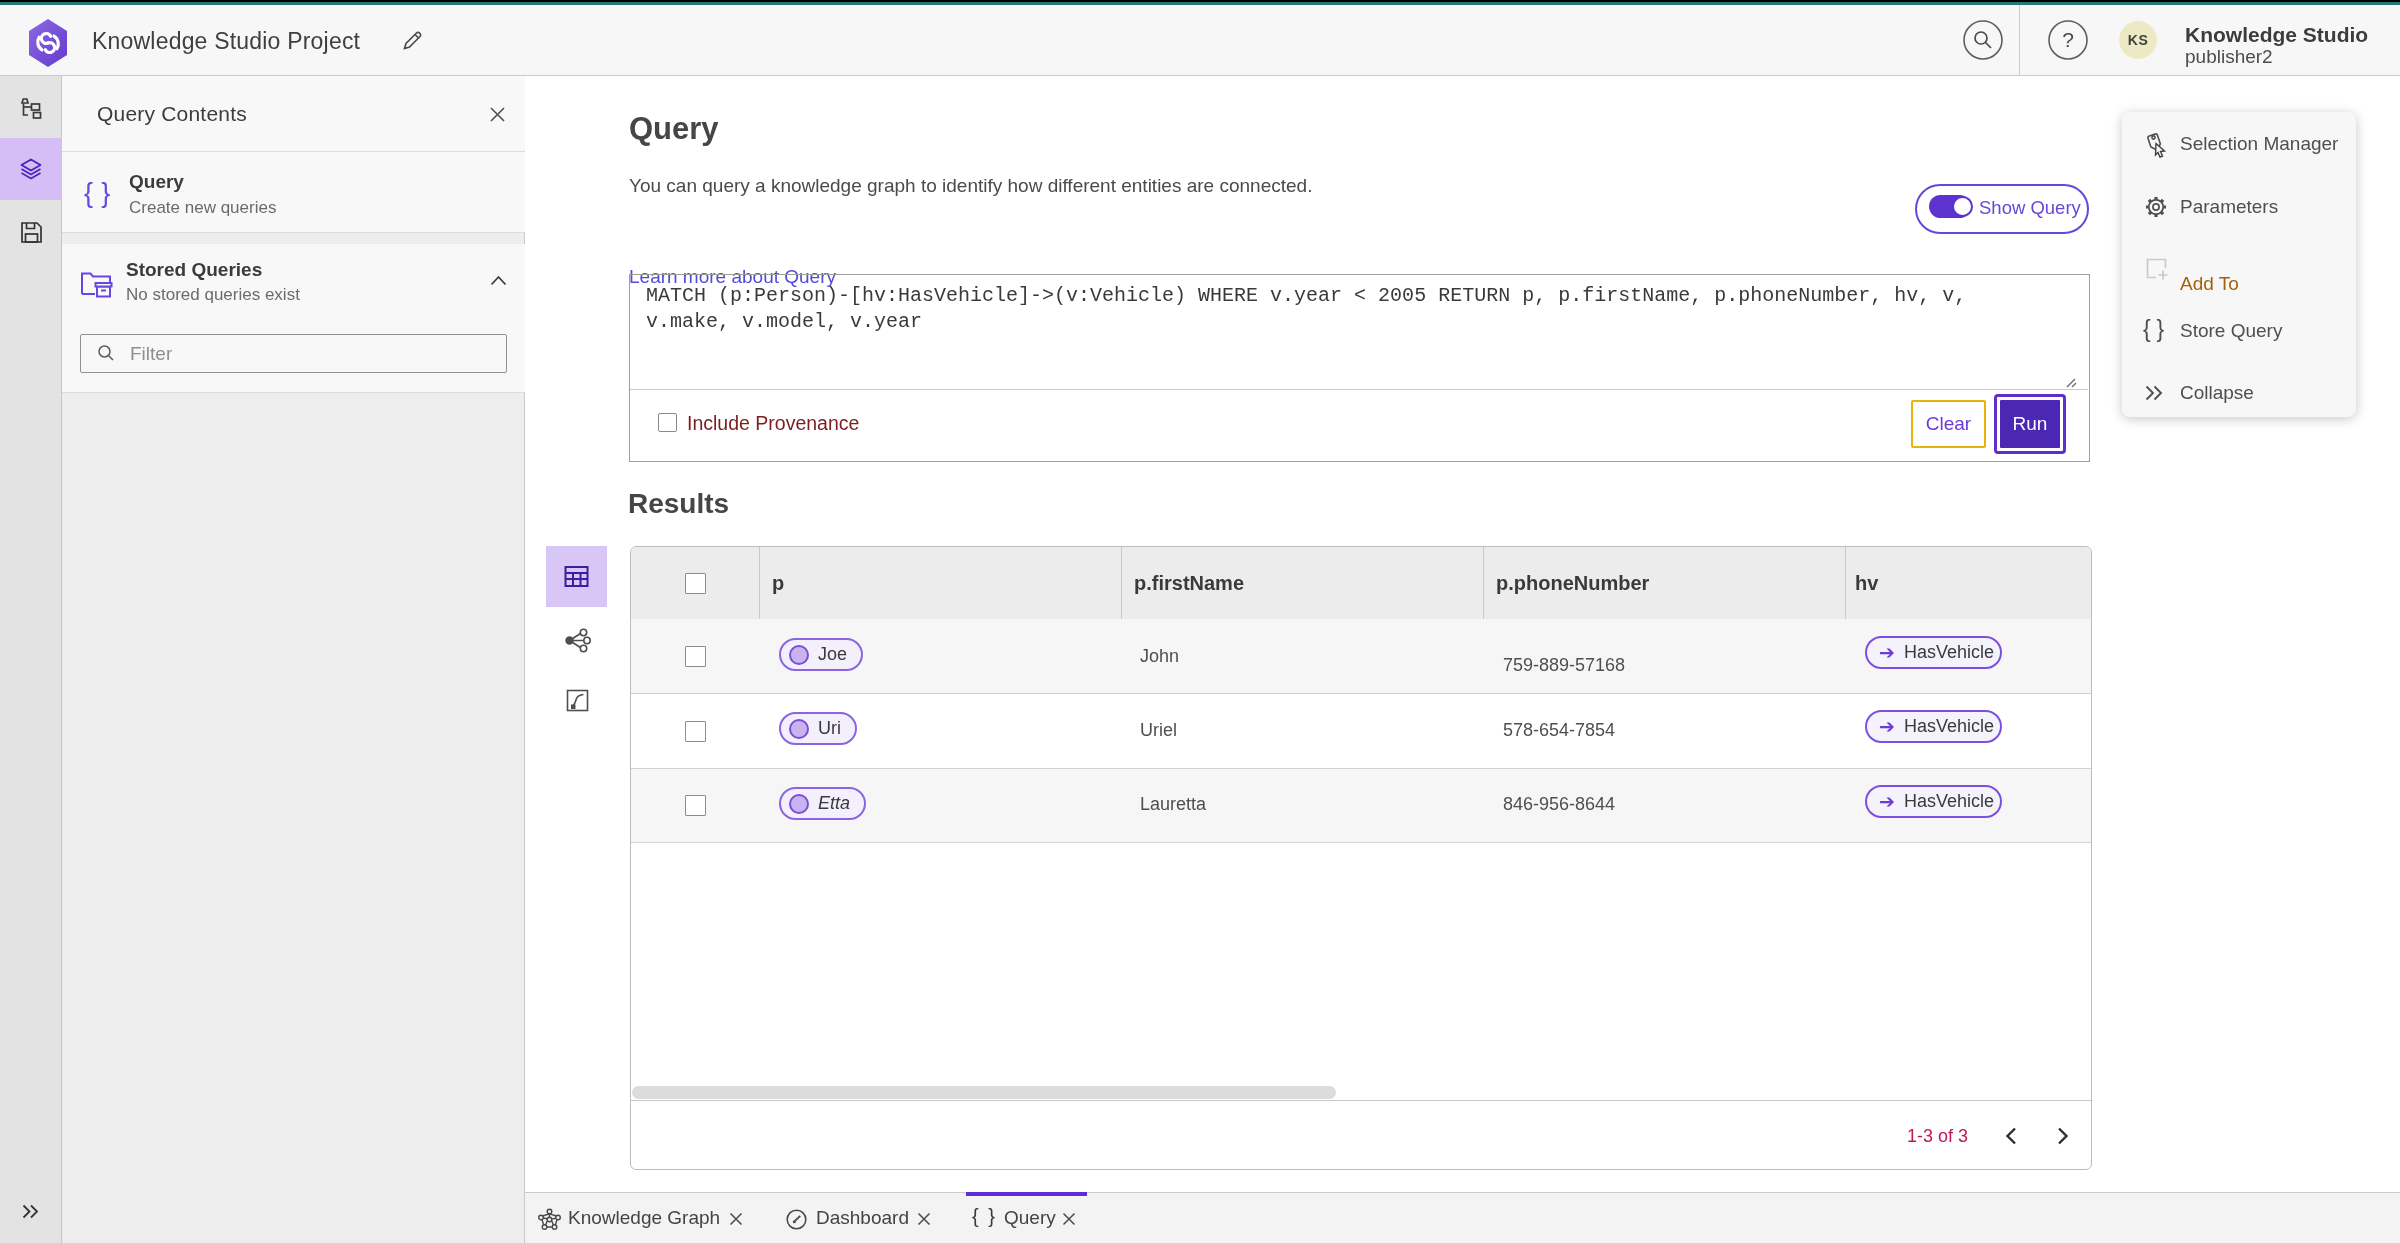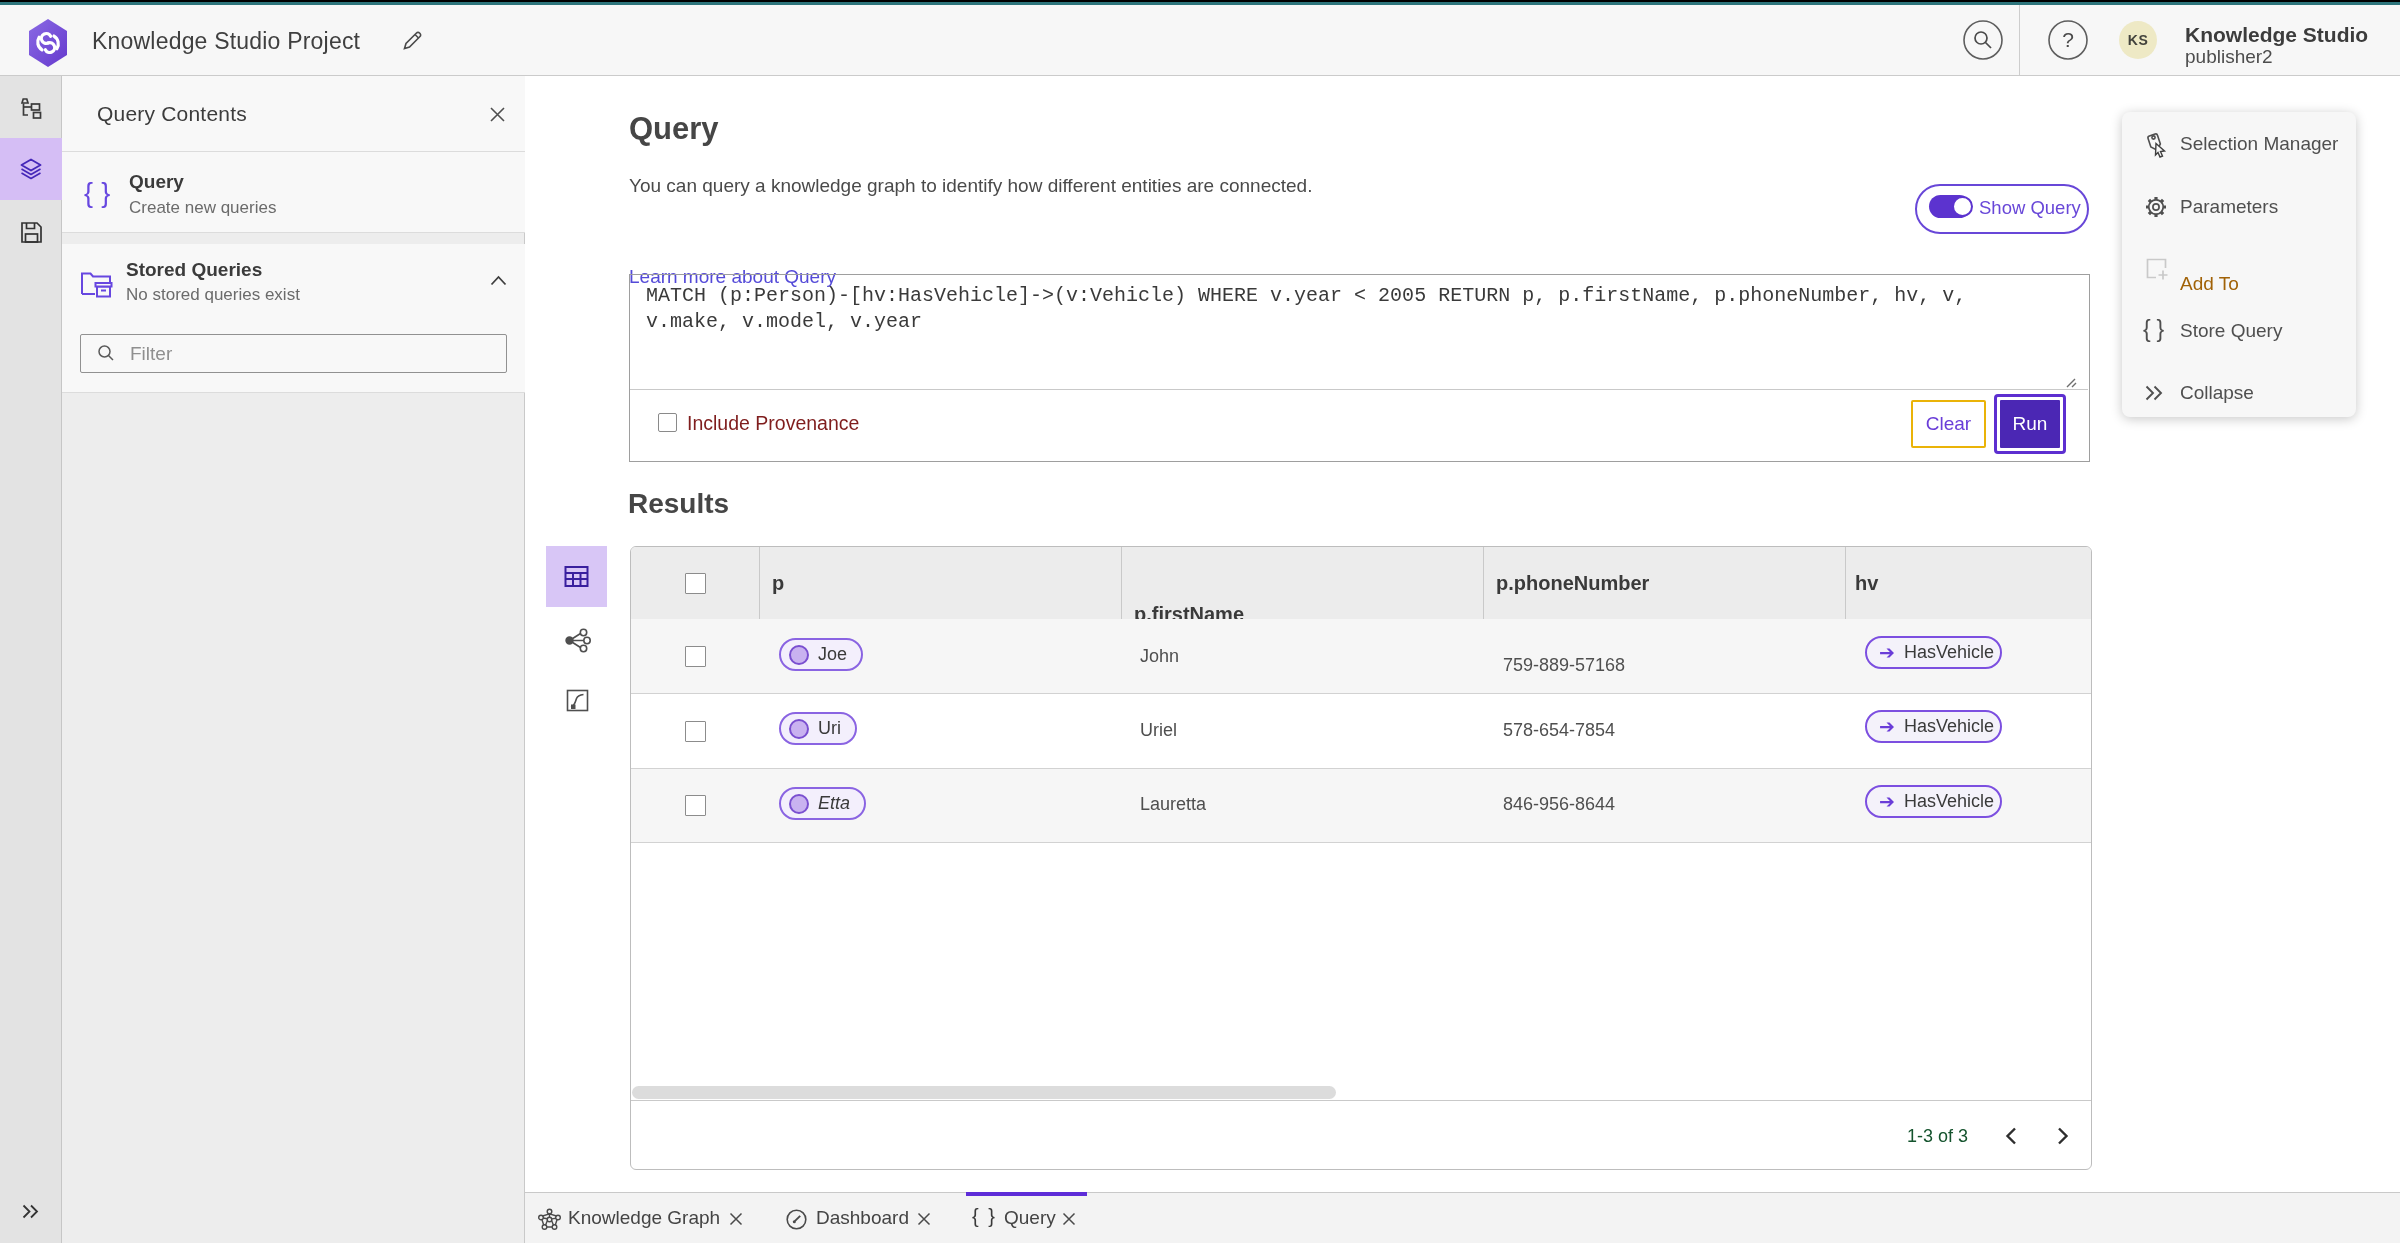--- a/index.html
+++ b/index.html
@@ -158,21 +158,21 @@
   <div class="abs" style="left:630px;top:546px;width:1460px;height:622px;border:1px solid #bdbdbd;border-radius:6px;background:#fff;overflow:hidden;">
 
     <div class="abs" style="left:0;top:0;width:1460px;height:72px;background:#ececec;border-bottom:1px solid #c2c2c2;"></div>
 
     <div class="abs" style="left:128px;top:0;width:1px;height:295px;background:#c9c9c9;"></div>
     <div class="abs" style="left:490px;top:0;width:1px;height:295px;background:#c9c9c9;"></div>
     <div class="abs" style="left:852px;top:0;width:1px;height:295px;background:#c9c9c9;"></div>
     <div class="abs" style="left:1214px;top:0;width:1px;height:295px;background:#c9c9c9;"></div>
     <div class="abs" style="left:54px;top:26px;width:19px;height:19px;border:1.5px solid #8c8c8c;border-radius:1px;background:#fff;"></div>
     <div class="abs" style="left:141px;top:25px;font-size:20px;font-weight:700;color:#3a3a3a;">p</div>
-    <div class="abs" style="left:503px;top:25px;font-size:20px;font-weight:700;color:#3a3a3a;margin-top:31px;">p.firstName</div>
+    <div class="abs" style="left:503px;top:25px;font-size:20px;font-weight:700;color:#3a3a3a;">p.firstName</div>
     <div class="abs" style="left:865px;top:25px;font-size:20px;font-weight:700;color:#3a3a3a;">p.phoneNumber</div>
     <div class="abs" style="left:1224px;top:25px;font-size:20px;font-weight:700;color:#3a3a3a;">hv</div>
 
     <div class="abs" style="left:0;top:72px;width:1460px;height:74px;background:#f6f6f6;border-bottom:1px solid #d2d2d2;"></div>
     <div class="abs" style="left:0;top:147px;width:1460px;height:74px;background:#fff;border-bottom:1px solid #d2d2d2;"></div>
     <div class="abs" style="left:0;top:222px;width:1460px;height:73px;background:#f6f6f6;border-bottom:1px solid #d2d2d2;"></div>
 
     <div class="abs" style="left:54px;top:99px;width:19px;height:19px;border:1.5px solid #8c8c8c;border-radius:1px;background:#fff;"></div>
     <div class="abs" style="left:54px;top:174px;width:19px;height:19px;border:1.5px solid #8c8c8c;border-radius:1px;background:#fff;"></div>
     <div class="abs" style="left:54px;top:248px;width:19px;height:19px;border:1.5px solid #8c8c8c;border-radius:1px;background:#fff;"></div>
@@ -198,21 +198,21 @@
     <div class="abs rtxt" style="left:872px;top:173px;">578-654-7854</div>
     <div class="abs rtxt" style="left:872px;top:247px;">846-956-8644</div>
 
     <div class="abs pillh" style="left:1234px;top:89px;"><span class="arr">➔</span>HasVehicle</div>
     <div class="abs pillh" style="left:1234px;top:163px;"><span class="arr">➔</span>HasVehicle</div>
     <div class="abs pillh" style="left:1234px;top:238px;"><span class="arr">➔</span>HasVehicle</div>
 
     <div class="abs" style="left:1px;top:539px;width:704px;height:13px;border-radius:7px;background:#dcdcdc;"></div>
 
     <div class="abs" style="left:0;top:553px;width:1460px;height:1px;background:#c9c9c9;"></div>
-    <div class="abs" style="left:1276px;top:579px;font-size:18px;color:#14532d;">1-3 of 3</div>
+    <div class="abs" style="left:1276px;top:579px;font-size:18px;color:#be185d;">1-3 of 3</div>
     <svg class="abs" style="left:1374px;top:580px;" width="12" height="18" viewBox="0 0 12 18" fill="none" stroke="#2e2e2e" stroke-width="2.4">
         <path d="M10 1.5 L2.5 9 L10 16.5"></path>
       </svg>
     <svg class="abs" style="left:1426px;top:580px;" width="12" height="18" viewBox="0 0 12 18" fill="none" stroke="#2e2e2e" stroke-width="2.4">
         <path d="M2 1.5 L9.5 9 L2 16.5"></path>
       </svg>
   </div>
 </div>
 
 <div id="rmenu">

